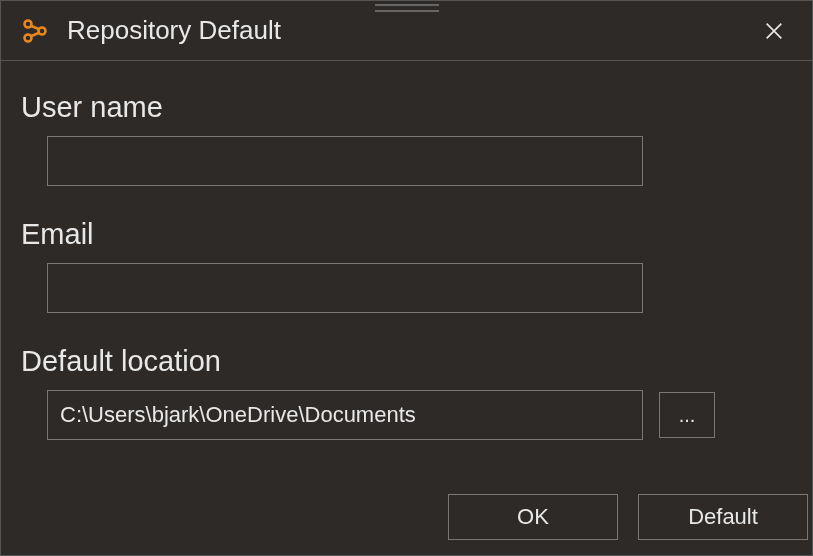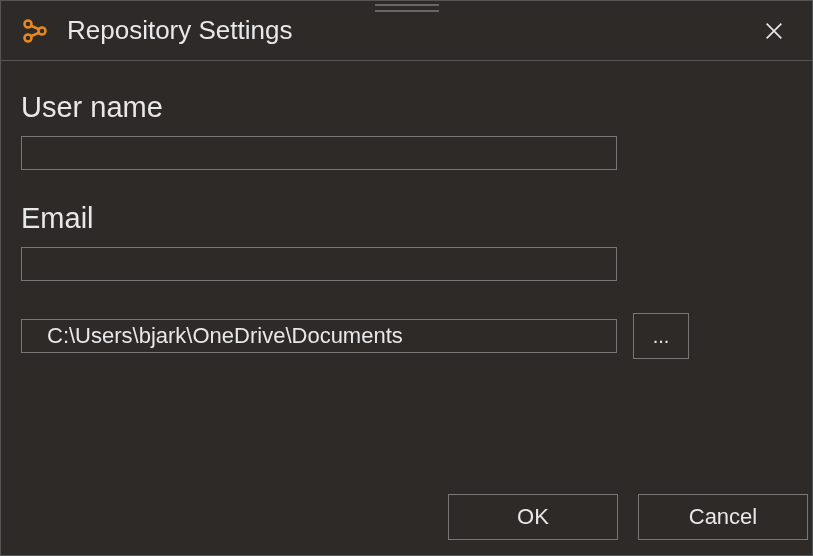--- a/index.html
+++ b/index.html
@@ -72,27 +72,28 @@
       margin-bottom: 12px;
       display: block;
     }
     .field-row {
       display: flex;
       gap: 16px;
       align-items: center;
     }
     .text-input {
       width: 596px;
-      height: 34px;
+      height: 50px;
       background: transparent;
       border: 1px solid #777;
       color: #e8e8e8;
       font-size: 22px;
-      padding: 0 25px;
+      padding: 0 12px;
       font-family: inherit;
+      margin-left: 26px;
     }
     .browse-btn {
       width: 56px;
       height: 46px;
       background: transparent;
       border: 1px solid #777;
       color: #e8e8e8;
       font-size: 20px;
       cursor: pointer;
       font-family: inherit;
@@ -124,45 +125,46 @@
       <div></div>
   </div>
   <span class="icon">
     <svg viewBox="0 0 24 24" width="28" height="28">
       <circle cx="6" cy="6" r="3" fill="none" stroke="#e8871e" stroke-width="2.2"></circle>
       <circle cx="6" cy="18" r="3" fill="none" stroke="#e8871e" stroke-width="2.2"></circle>
       <circle cx="18" cy="12" r="3" fill="none" stroke="#e8871e" stroke-width="2.2"></circle>
       <path d="M 8.5 7.5 L 15.5 10.5 M 8.5 16.5 L 15.5 13.5" stroke="#e8871e" stroke-width="2.2" fill="none"></path>
     </svg>
   </span>
-  <span class="title">Repository Settings</span>
+  <span class="title">Repository Default</span>
   <span class="close">
     <svg viewBox="0 0 24 24" width="22" height="22">
       <path d="M 4 4 L 20 20 M 20 4 L 4 20" stroke="#e8e8e8" stroke-width="1.8" fill="none"></path>
     </svg>
   </span>
 </div>
 
 <div class="content">
 
   <div class="field-group">
     <label class="field-label">User name</label>
     <input type="text" class="text-input" value="" style="">
   </div>
 
   <div class="field-group">
     <label class="field-label">Email</label>
     <input type="text" class="text-input" value="" style="">
   </div>
 
   <div class="field-group">
+    <label class="field-label">Default location</label>
     <div class="field-row">
       <input type="text" class="text-input" value="C:\Users\bjark\OneDrive\Documents" style="">
       <button class="browse-btn">...</button>
     </div>
   </div>
 
 </div>
 
 <div class="footer">
   <button class="btn">OK</button>
-  <button class="btn">Cancel</button>
+  <button class="btn">Default</button>
 </div>
 
 </body></html>

